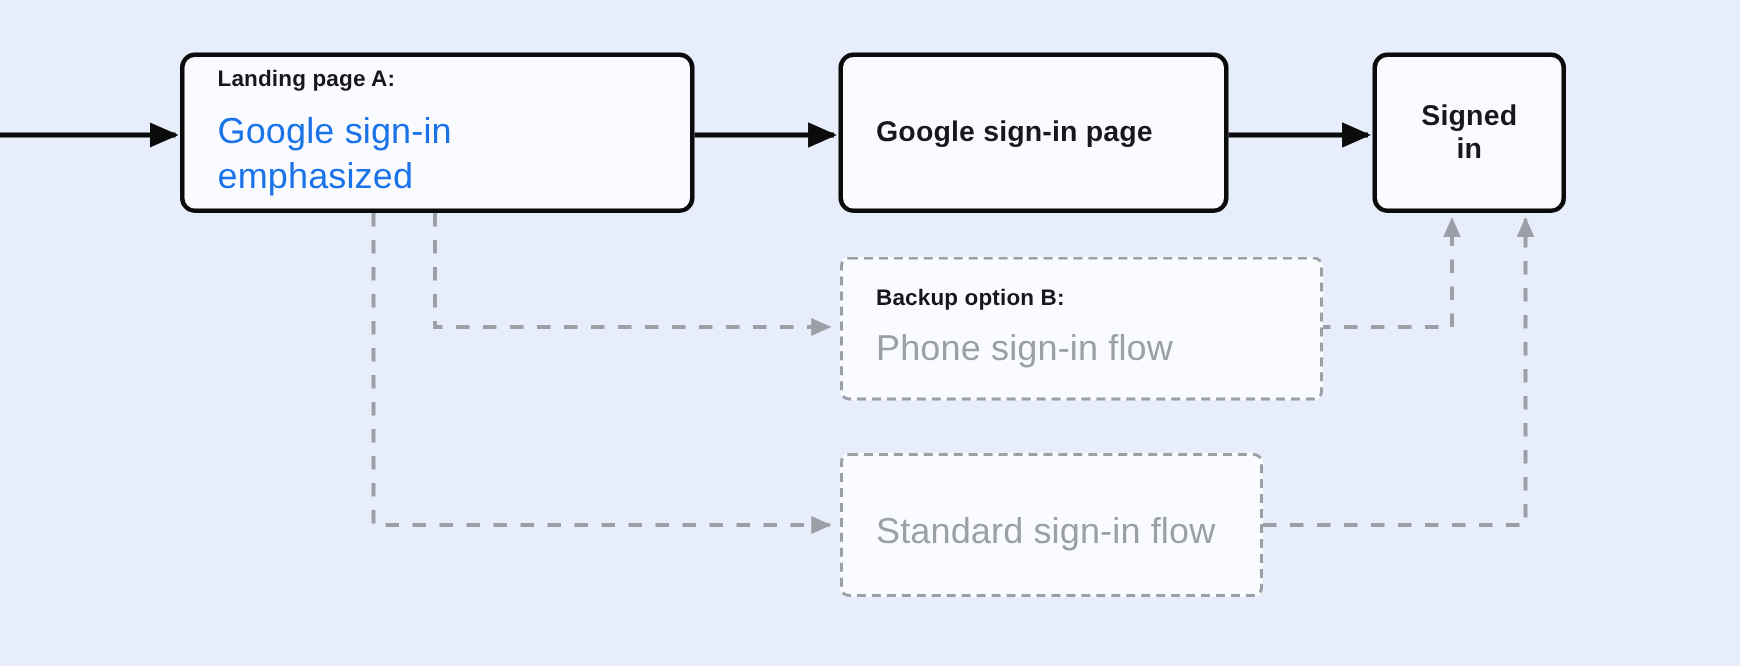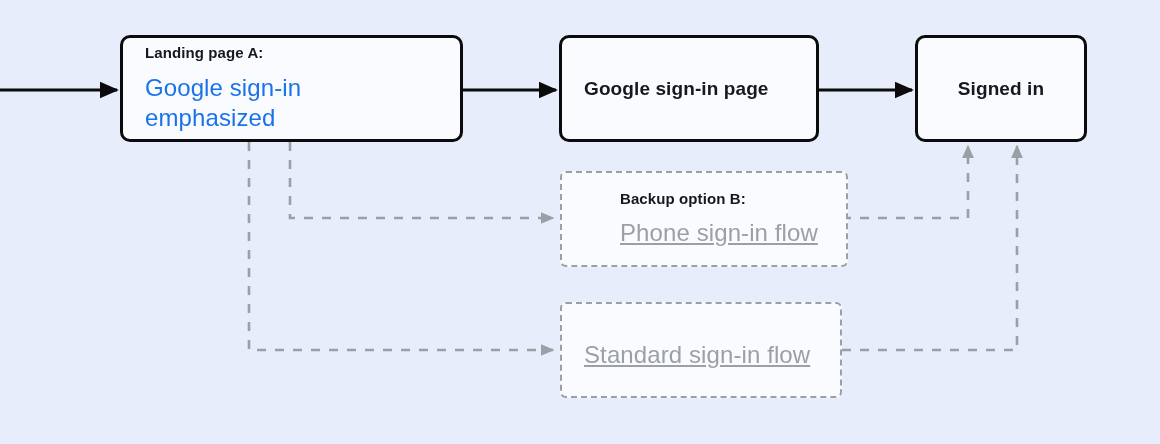--- a/index.html
+++ b/index.html
@@ -54,37 +54,37 @@
   }
   .node-sub {
     font-size: 24px;
     font-weight: normal;
     line-height: 1.25;
     padding: 0 22px;
     margin-top: 10px;
     letter-spacing: 0.1px;
   }
   .node-sub.blue { color: #1a73e8; }
-  .node-sub.muted { color: #9aa0a6; text-decoration: underline; }
+  .node-sub.muted { color: #9aa0a6; }
   .node-single {
     font-size: 19px;
     font-weight: bold;
     color: #16181c;
     padding: 0 22px;
     letter-spacing: 0.1px;
   }
   .node-single.center {
     text-align: center;
   }
 
   
   #node-landing     { left: 120px; top: 35px;  width: 343px; height: 107px; }
   #node-google      { left: 559px; top: 35px;  width: 260px; height: 107px; }
-  #node-signedin    { left: 915px; top: 35px;  width: 172px; height: 107px; }
-  #node-backup-b    { left: 560px; top: 171px; width: 288px; height: 96px; padding-left: 36px; }
+  #node-signedin    { left: 915px; top: 35px;  width: 129px; height: 107px; }
+  #node-backup-b    { left: 560px; top: 171px; width: 322px; height: 96px; }
   #node-backup-c    { left: 560px; top: 302px; width: 282px; height: 96px; }
 </style>
 </head>
 <body>
 
 <div id="canvas">
 
   <svg id="connectors" viewBox="0 0 1160 444" xmlns="http://www.w3.org/2000/svg">
     <defs>
       <marker id="arrow-black" viewBox="0 0 10 10" refX="9" refY="5" markerWidth="6" markerHeight="6" orient="auto-start-reverse">

